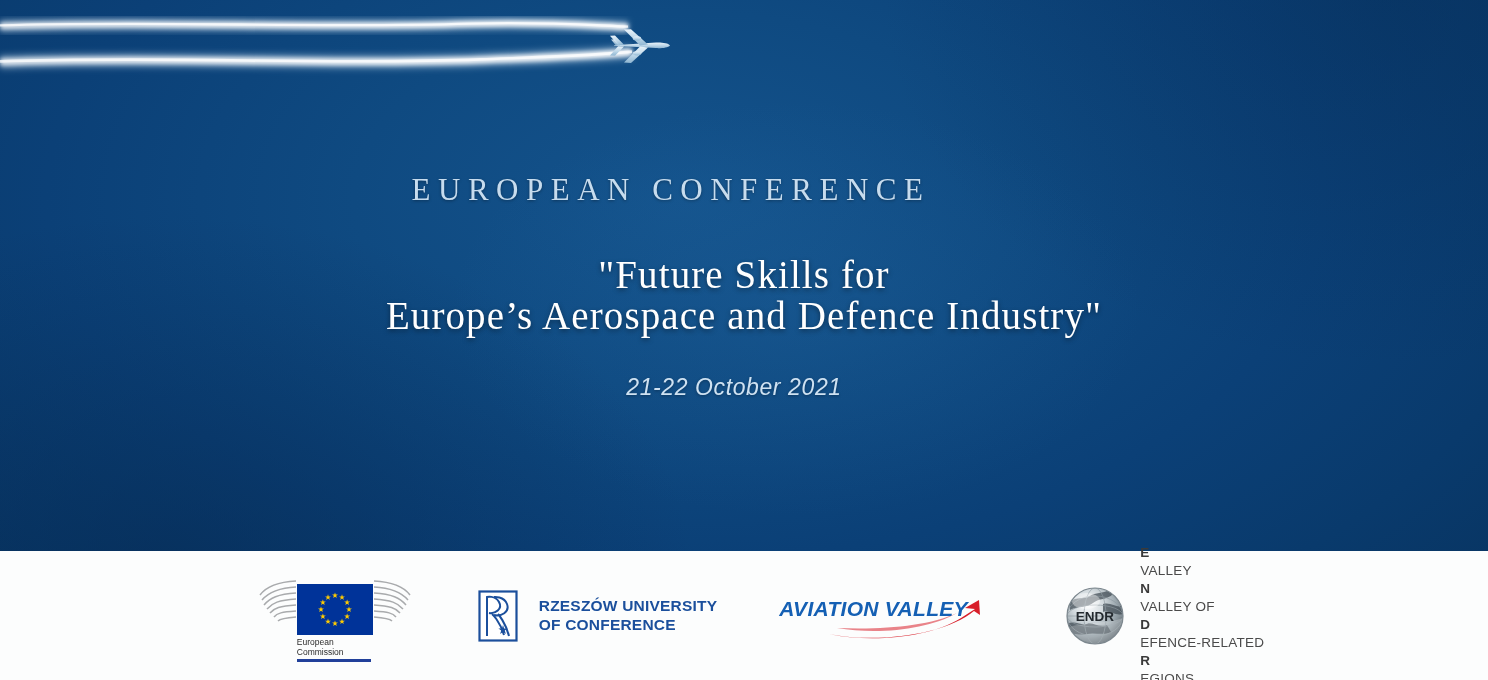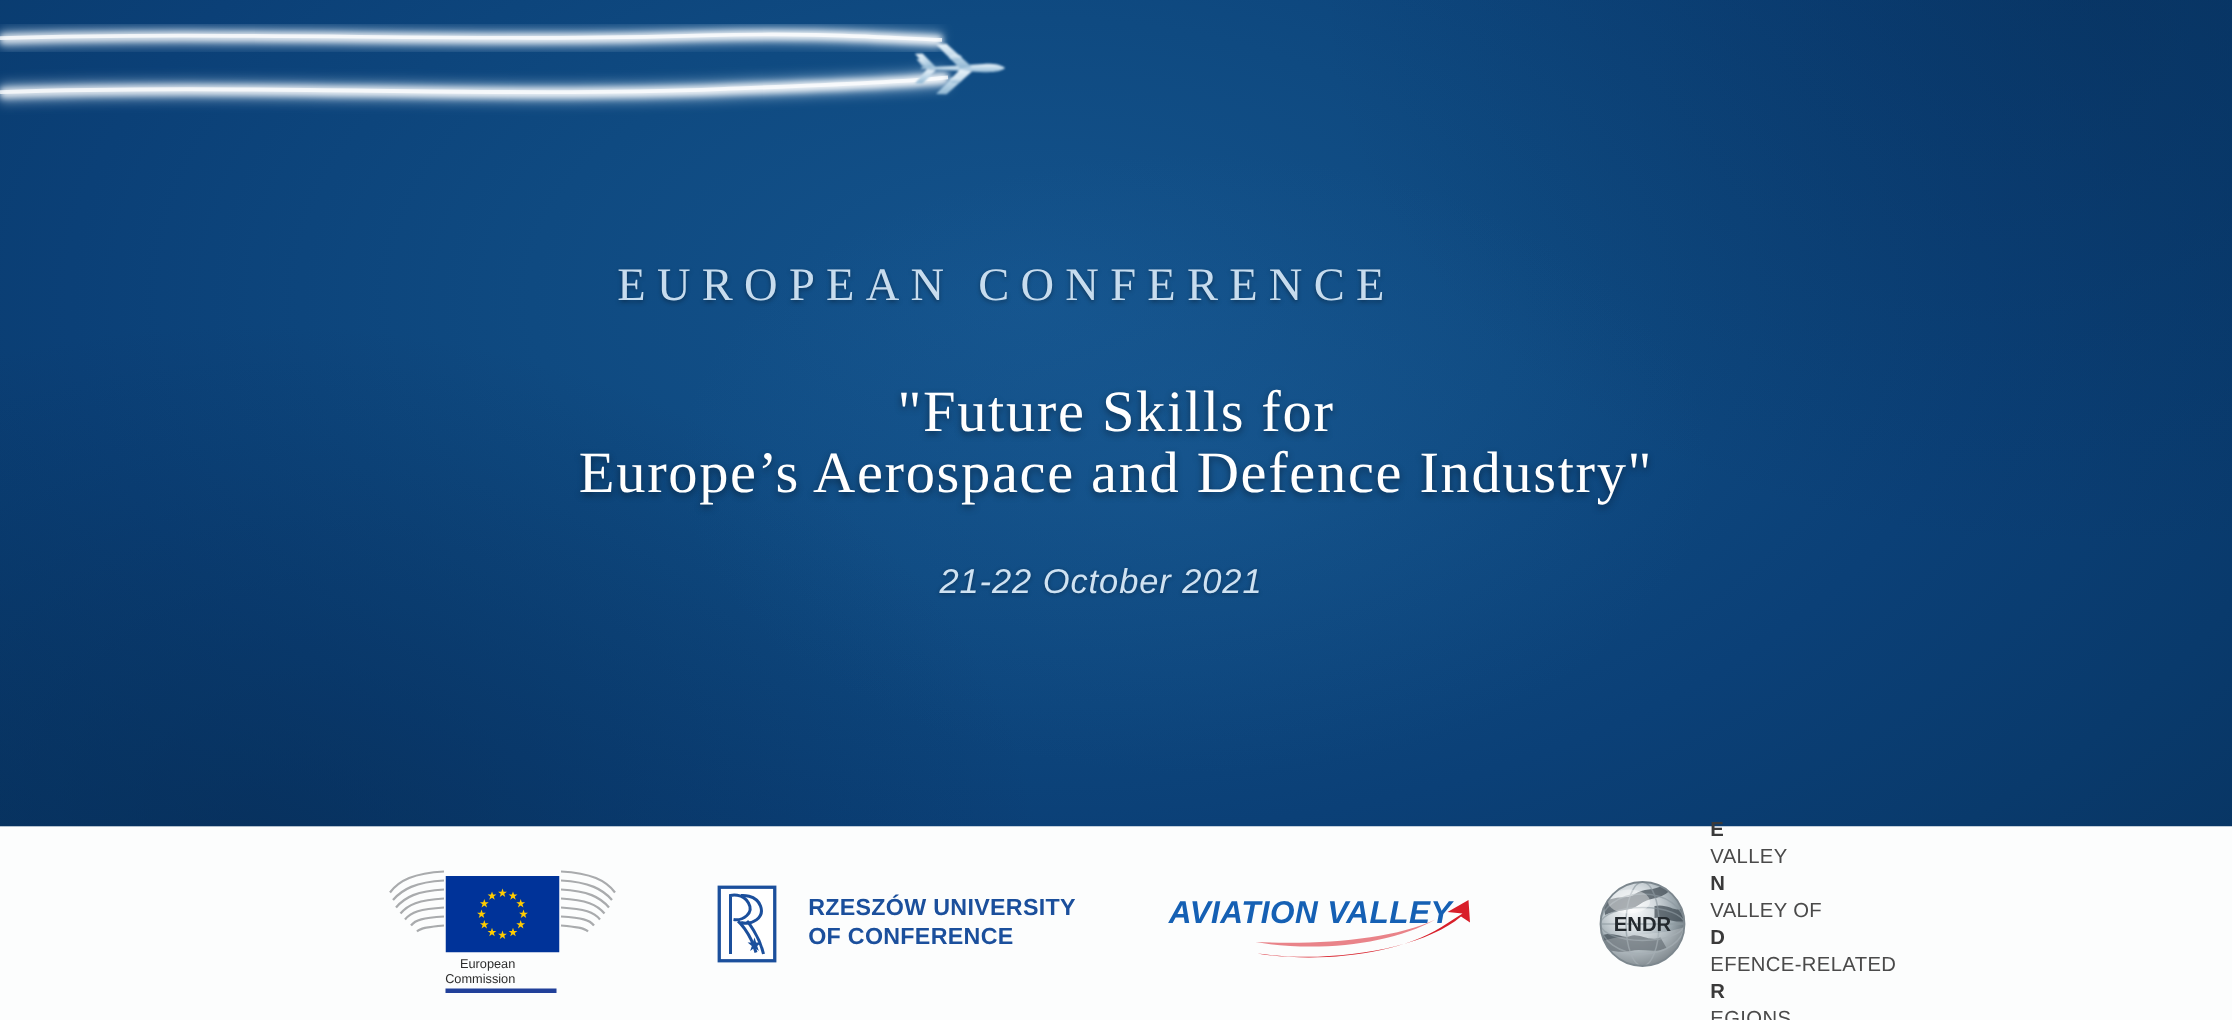--- a/index.html
+++ b/index.html
@@ -136,21 +136,21 @@
   
   .ec-logo { position: relative; width: 160px; height: 98px; }
   .ec-flag-wrap { position: absolute; left: 41px; top: 17px; }
   .ec-text {
     position: absolute;
     left: 41px; top: 70px;
     font-size: 8.5px;
     line-height: 10.5px;
     color: #2b2b2b;
     font-family: "Liberation Sans", sans-serif;
-    text-align: right;
+    text-align: left;
     white-space: nowrap;
   }
   .ec-rule {
     position: absolute;
     left: 41px; top: 92px;
     width: 74px; height: 3px;
     background: #21409a;
   }
 
   

